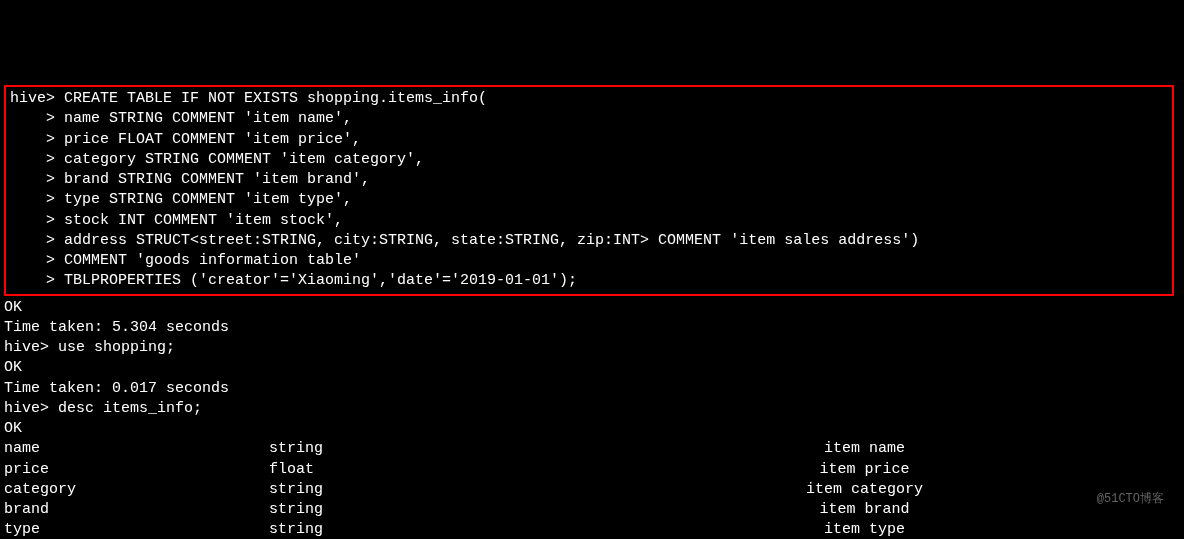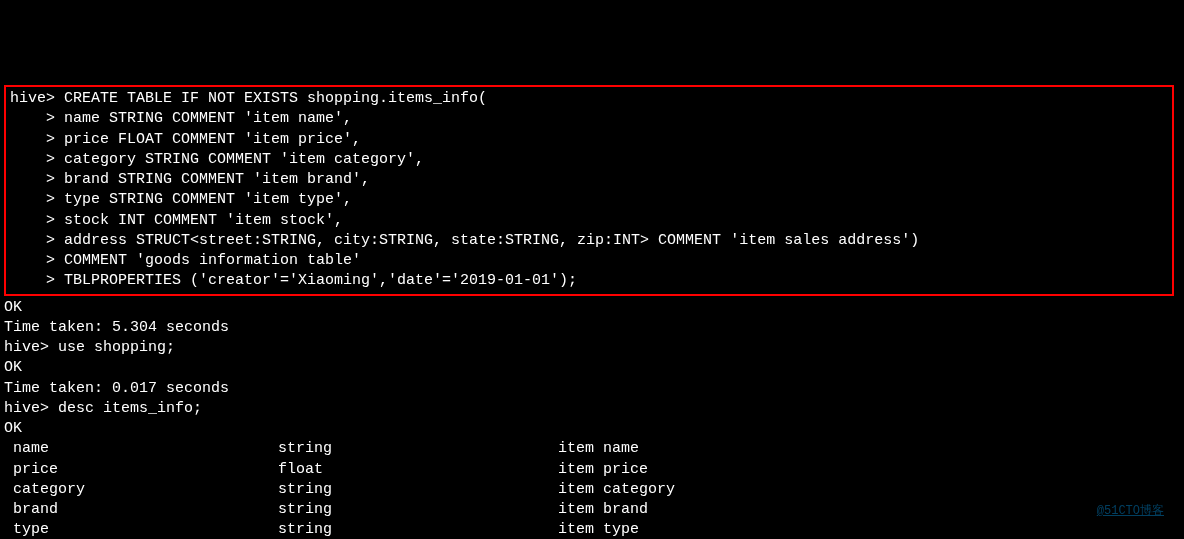--- a/index.html
+++ b/index.html
@@ -31,37 +31,36 @@
     .prompt-container {
       display: flex;
       text-align: right;
     }
     .desc-row {
       display: flex;
     }
     .col1 {
       width: 265px;
       flex-shrink: 0;
-      margin-left: 9px;
     }
     .col2 {
       width: 280px;
       flex-shrink: 0;
     }
     .col3 {
       flex: 1;
+      text-align: center;
     }
     .watermark {
       position: fixed;
       right: 20px;
-      bottom: 20px;
-      color: #0369a1;
+      bottom: 32px;
+      color: #a3a3a3;
       font-size: 12px;
       opacity: 0.6;
-      text-decoration: underline;
     }
   </style>
 </head>
 <body>
 
 
 
 <div class="highlight-box" id="highlight-box"><div class="prompt-container"><span>hive&gt;</span><span> CREATE TABLE IF NOT EXISTS shopping.items_info(</span></div><div class="prompt-container"><span>    &gt;</span><span> name STRING COMMENT 'item name',</span></div><div class="prompt-container"><span>    &gt;</span><span> price FLOAT COMMENT 'item price',</span></div><div class="prompt-container"><span>    &gt;</span><span> category STRING COMMENT 'item category',</span></div><div class="prompt-container"><span>    &gt;</span><span> brand STRING COMMENT 'item brand',</span></div><div class="prompt-container"><span>    &gt;</span><span> type STRING COMMENT 'item type',</span></div><div class="prompt-container"><span>    &gt;</span><span> stock INT COMMENT 'item stock',</span></div><div class="prompt-container"><span>    &gt;</span><span> address STRUCT&lt;street:STRING, city:STRING, state:STRING, zip:INT&gt; COMMENT 'item sales address')</span></div><div class="prompt-container"><span>    &gt;</span><span> COMMENT 'goods information table'</span></div><div class="prompt-container"><span>    &gt;</span><span> TBLPROPERTIES ('creator'='Xiaoming','date'='2019-01-01');</span></div></div>
 <div id="output-area"><div class="line">OK</div><div class="line">Time taken: 5.304 seconds</div><div class="prompt-container"><span>hive&gt;</span><span> use shopping;</span></div><div class="line">OK</div><div class="line">Time taken: 0.017 seconds</div><div class="prompt-container"><span>hive&gt;</span><span> desc items_info;</span></div><div class="line">OK</div><div class="desc-row"><span class="col1">name</span><span class="col2">string</span><span class="col3">item name</span></div><div class="desc-row"><span class="col1">price</span><span class="col2">float</span><span class="col3">item price</span></div><div class="desc-row"><span class="col1">category</span><span class="col2">string</span><span class="col3">item category</span></div><div class="desc-row"><span class="col1">brand</span><span class="col2">string</span><span class="col3">item brand</span></div><div class="desc-row"><span class="col1">type</span><span class="col2">string</span><span class="col3">item type</span></div></div>
 <div class="watermark">@51CTO博客</div>

